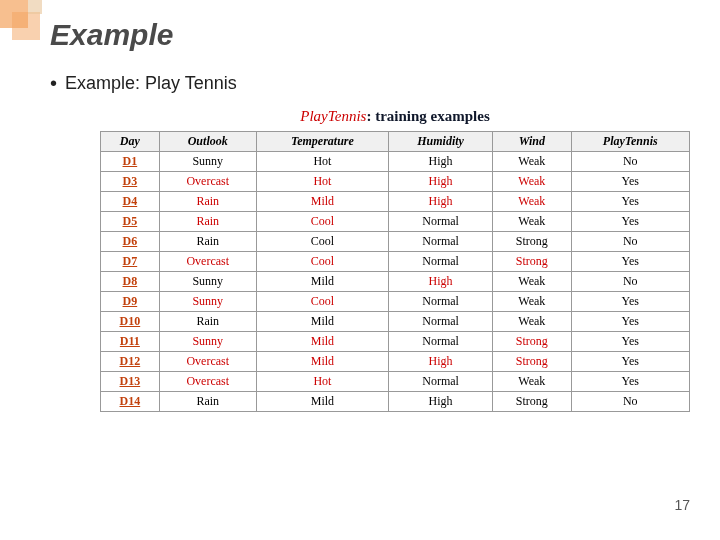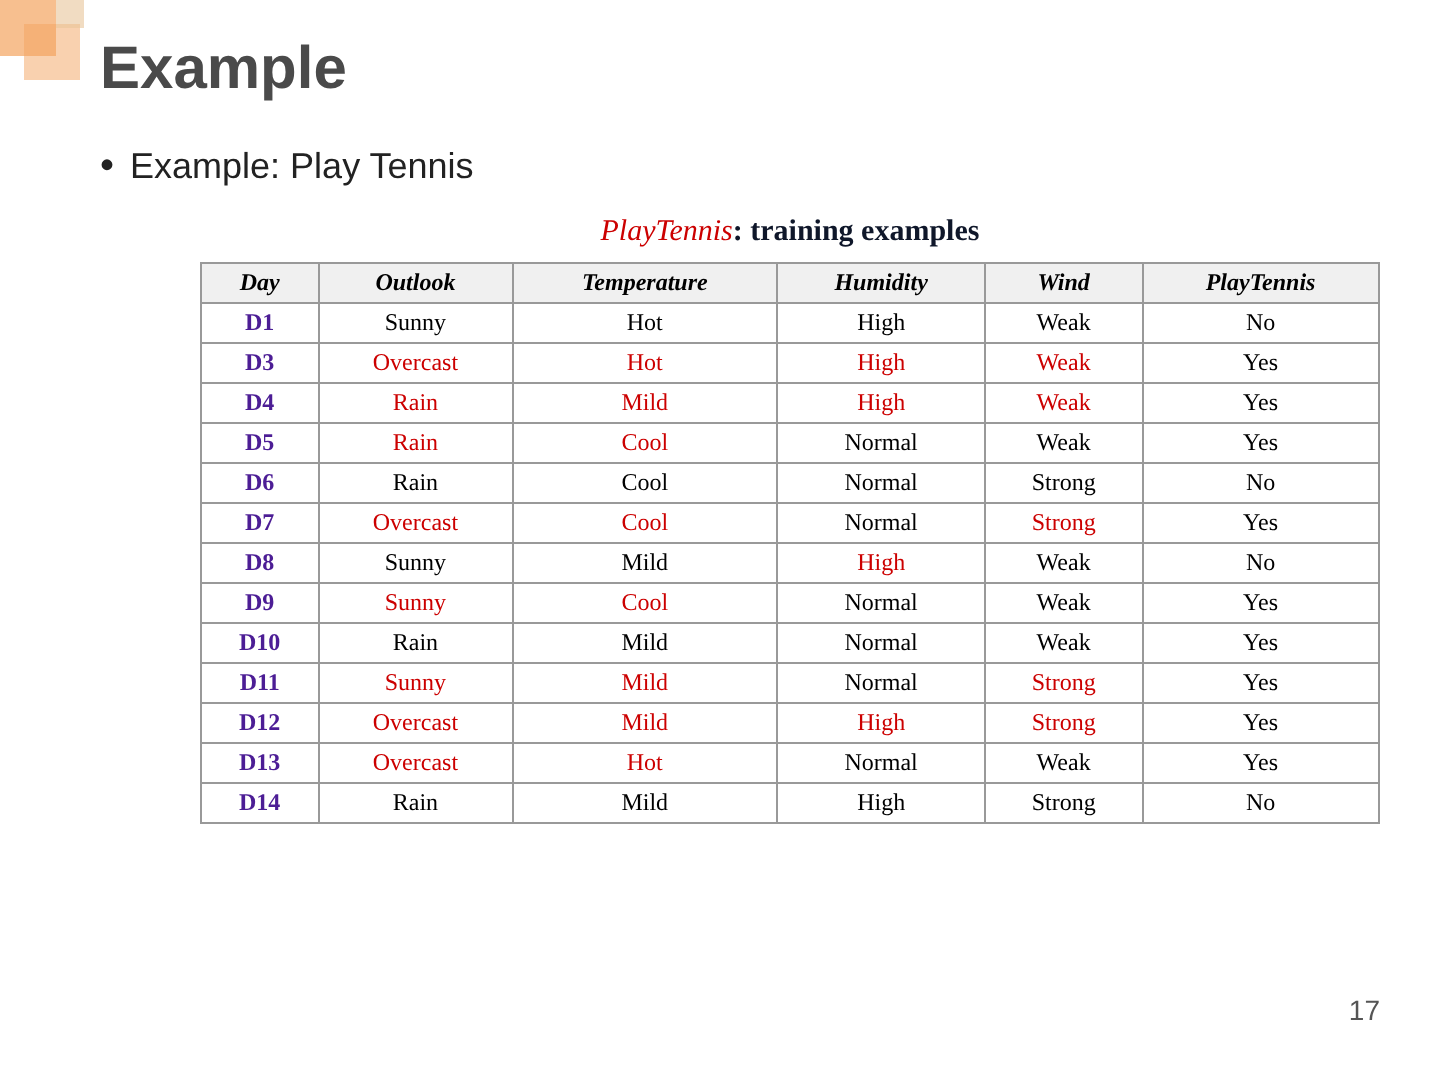--- a/index.html
+++ b/index.html
@@ -42,20 +42,21 @@
       width: 14px; height: 14px;
       background: #e8c49a;
       opacity: 0.6;
     }
 
     .page-title {
       position: absolute;
       top: 18px;
       left: 50px;
       font-family: Arial, sans-serif;
+      font-style: italic;
       font-size: 30px;
       color: #4a4a4a;
       font-weight: bold;
     }
 
     .bullet-section {
       position: absolute;
       top: 72px;
       left: 50px;
       font-family: Arial, sans-serif;
@@ -105,21 +106,22 @@
     }
 
     th {
       background: #f0f0f0;
       font-weight: bold;
       font-style: italic;
     }
 
     td.day {
       font-weight: bold;
-      color: #4c1d95;
+      color: #c2410c;
+      text-decoration: underline;
     }
 
     .page-number {
       position: absolute;
       bottom: 27px;
       right: 30px;
       font-size: 14px;
       color: #555;
       font-family: Arial, sans-serif;
     }

